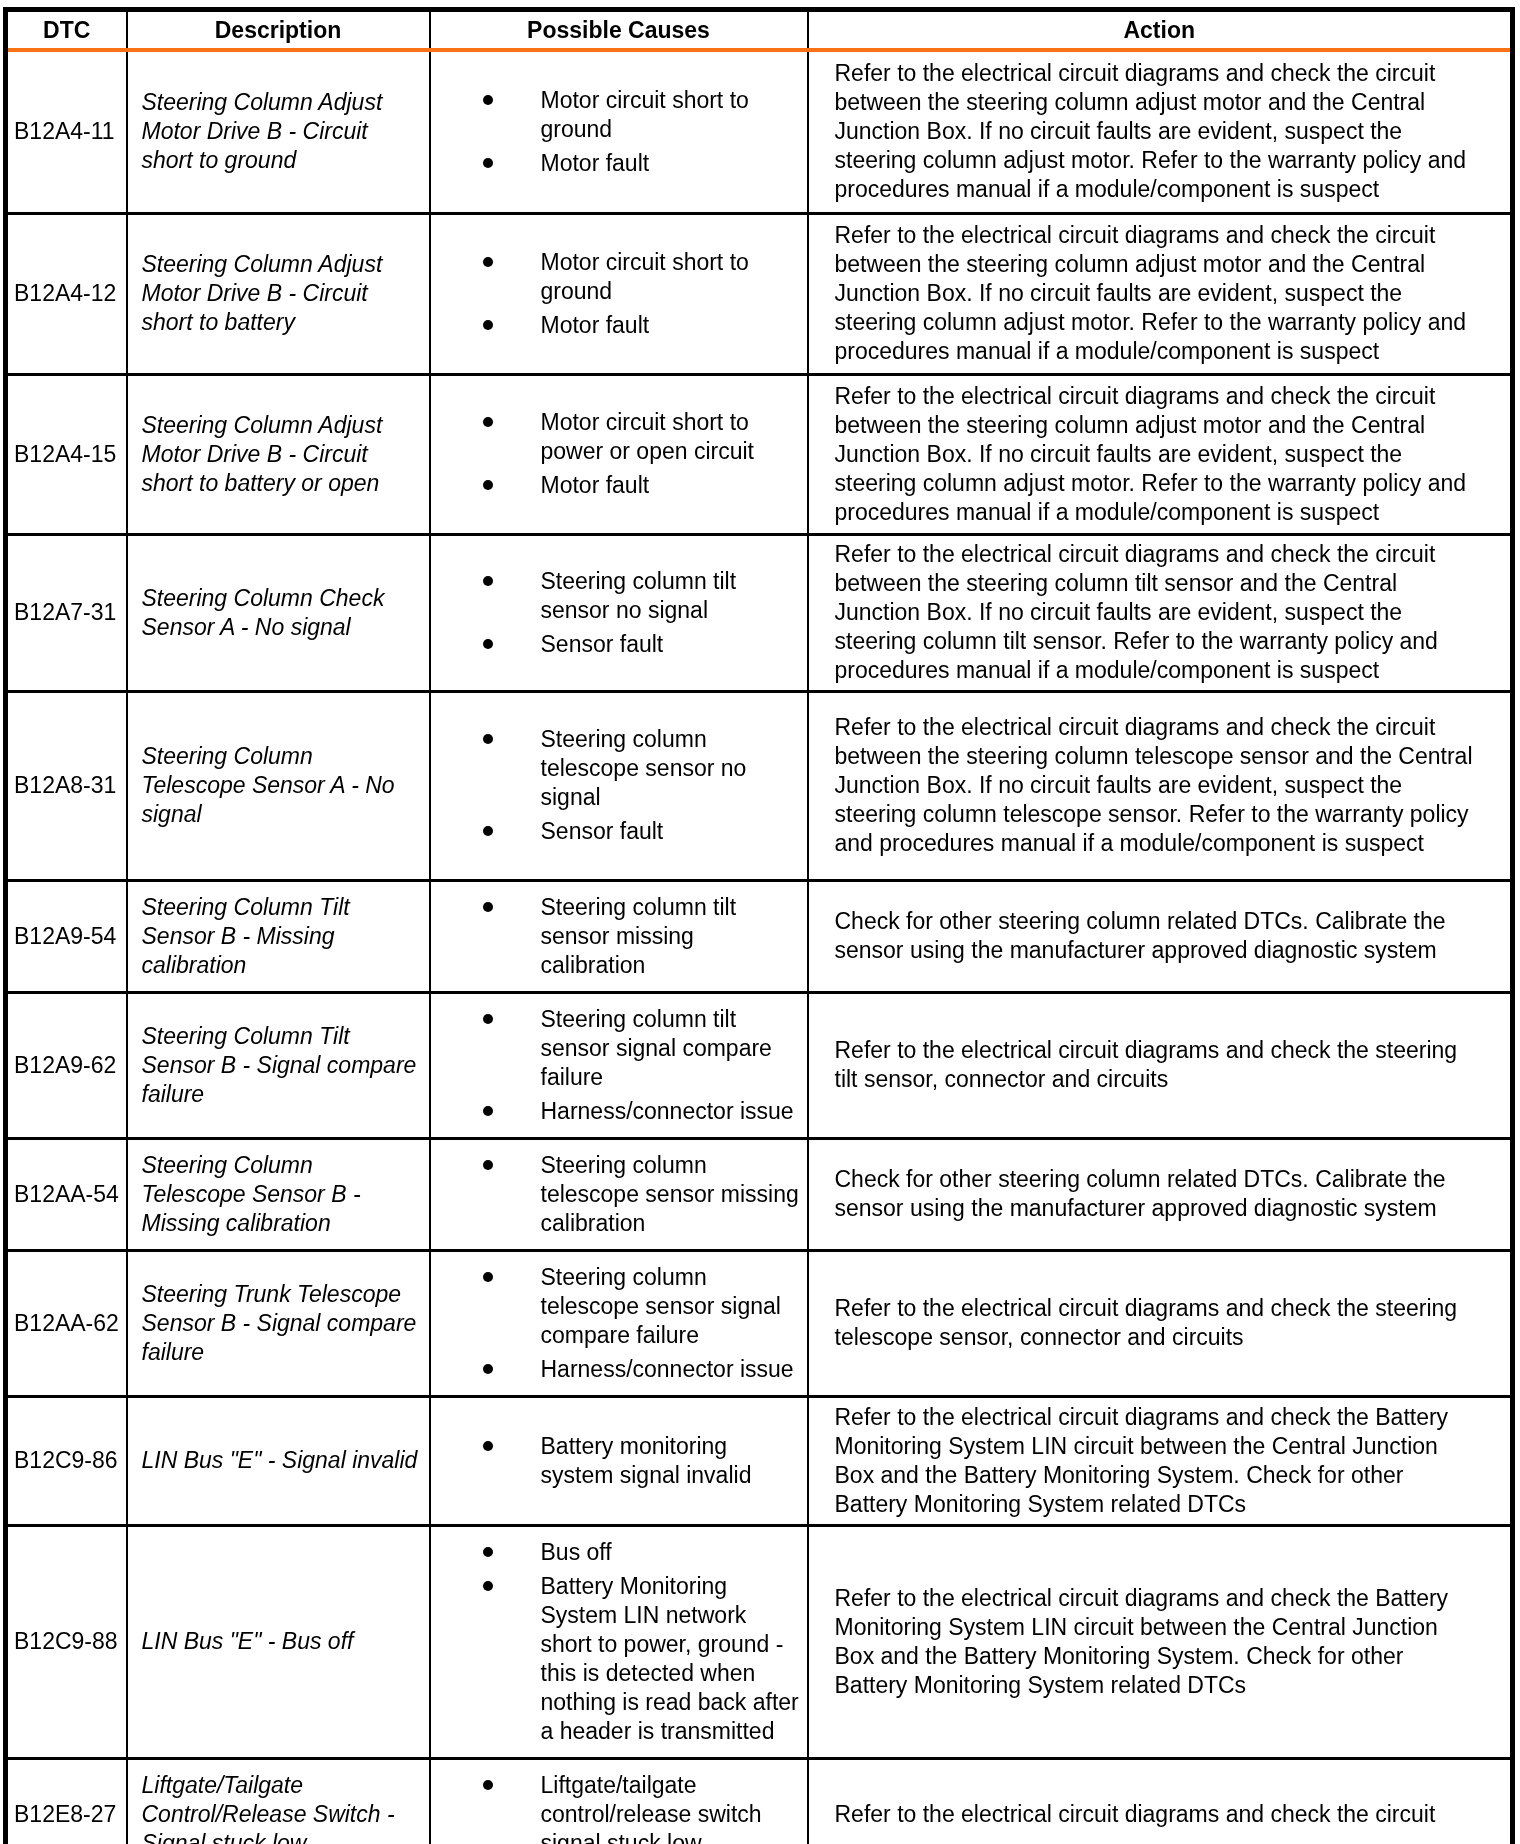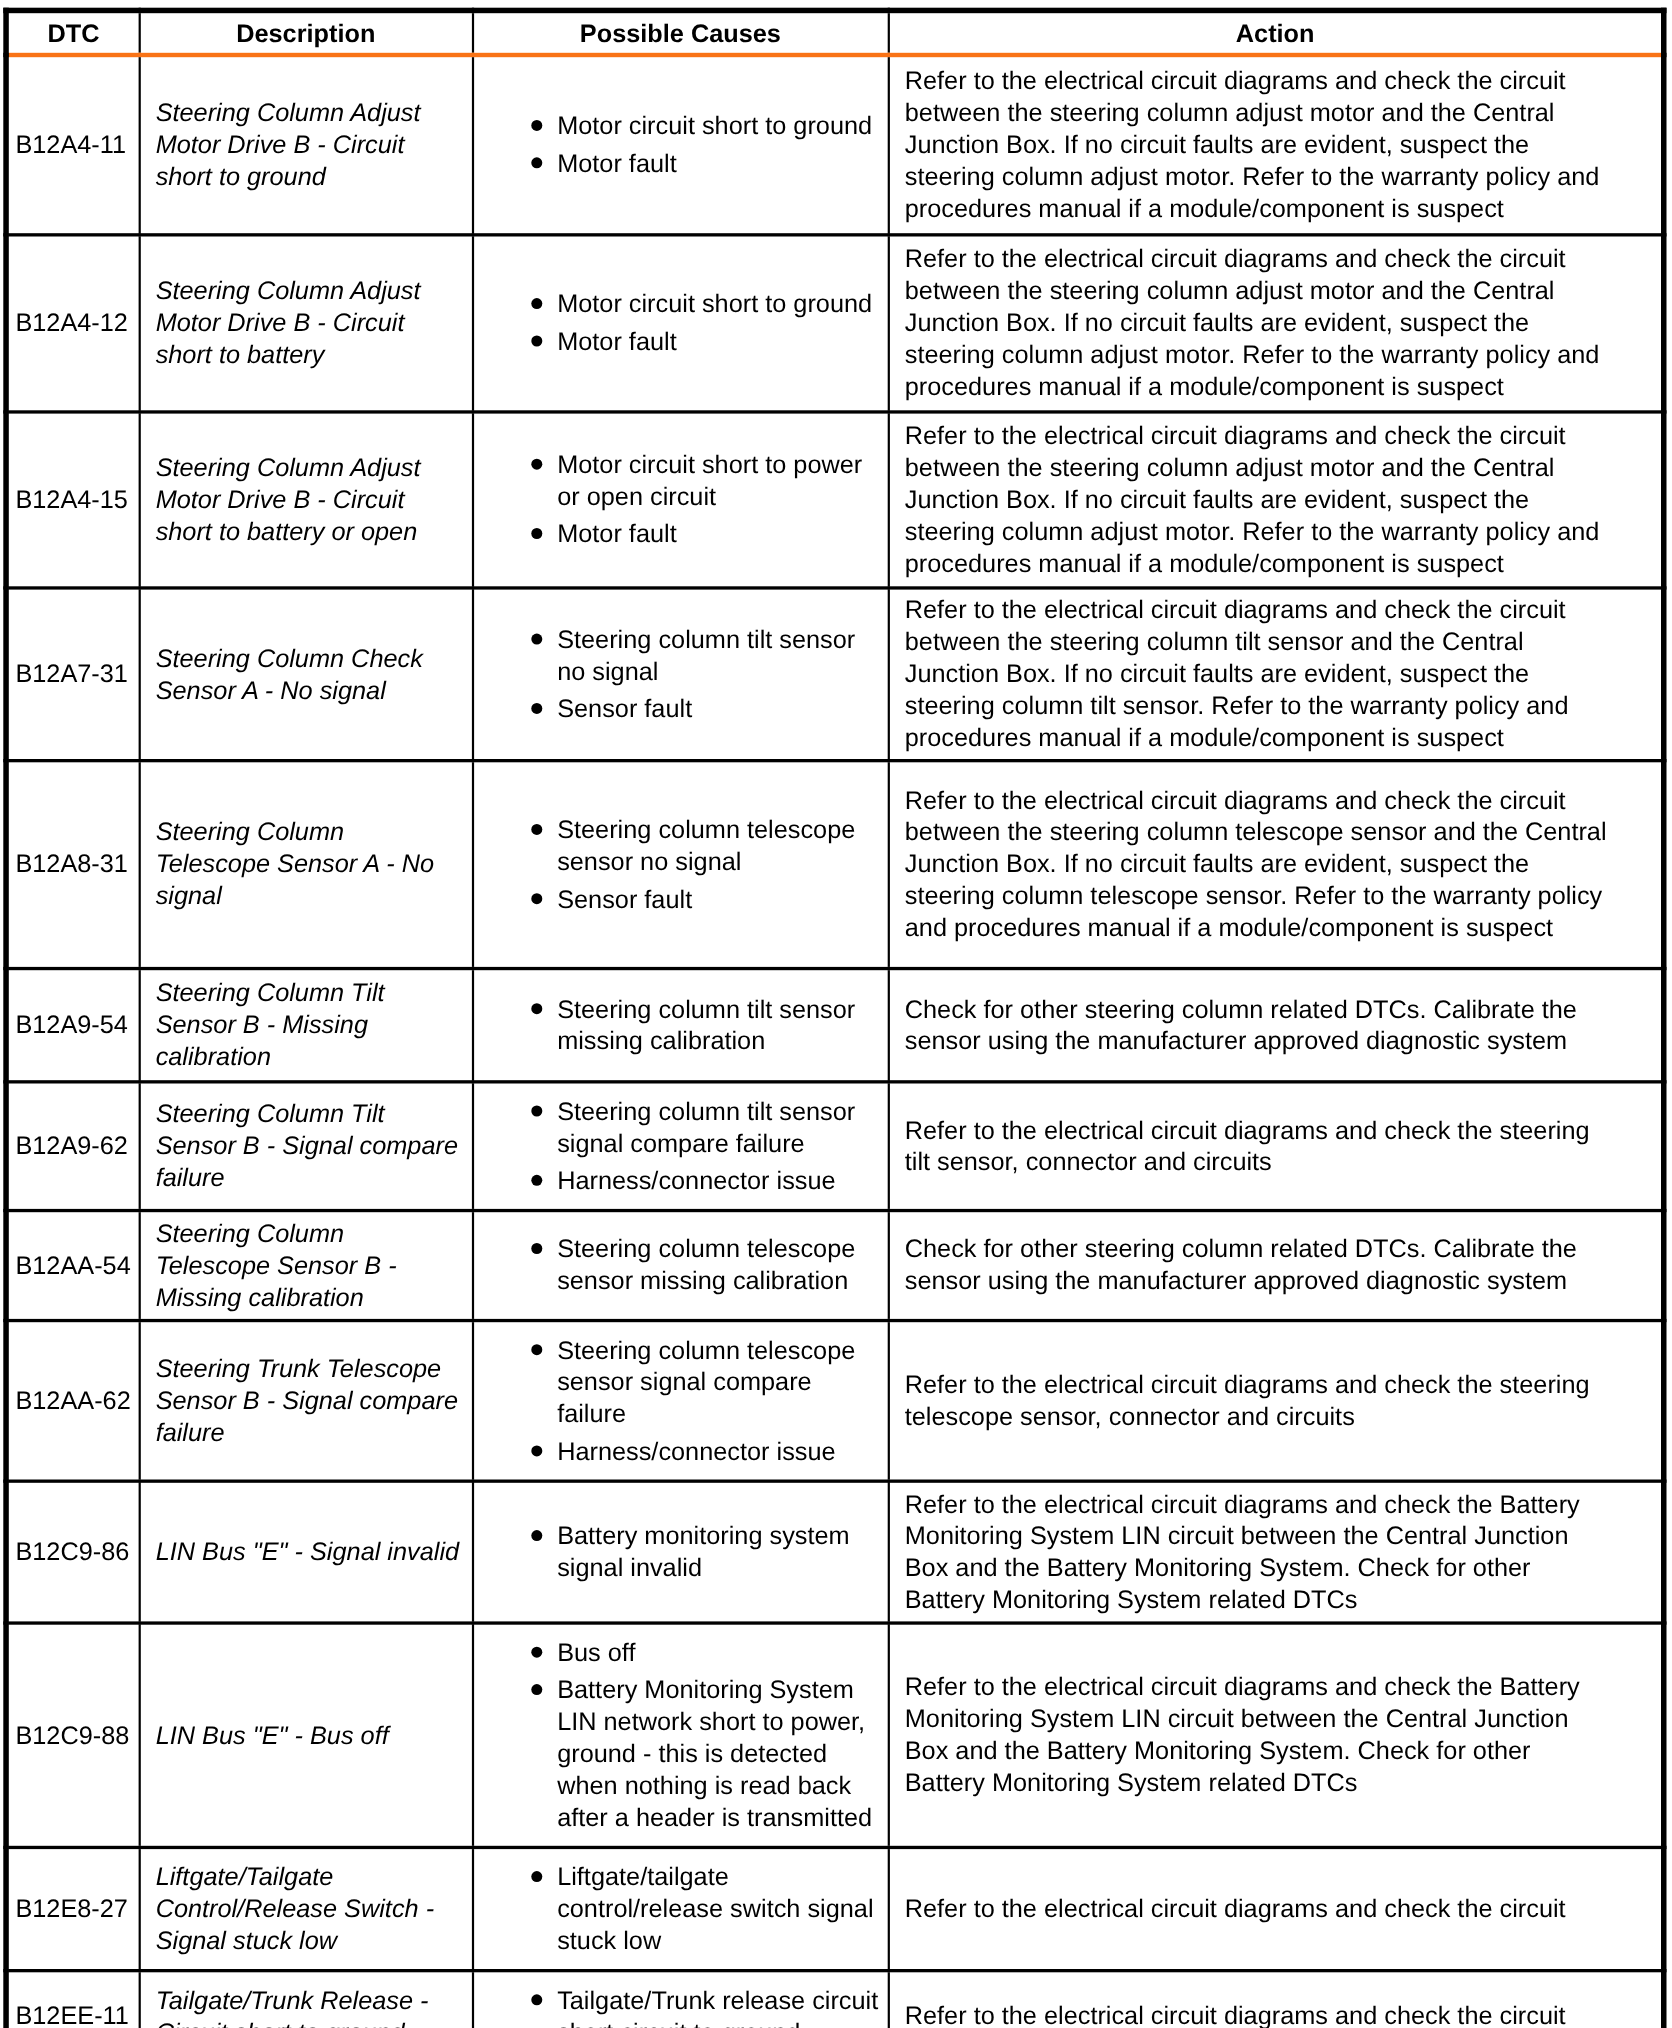--- a/index.html
+++ b/index.html
@@ -39,41 +39,42 @@
   }
   .dtc-table th {
     font-weight: bold;
     text-align: center;
     padding: 3px 4px;
     height: 30px;
   }
   td.col-dtc  { padding: 2px 2px 2px 6px; }
   td.col-desc { padding: 2px 8px 2px 14px; font-style: italic; }
   td.col-causes { padding: 6px 6px 6px 0; }
-  td.col-action { padding: 2px 8px 2px 14px; }
+  td.col-action { padding: 2px 8px 2px 26px; }
 
   .desc-text { display: block; max-width: 282px; }
   .action-text { display: block; max-width: 645px; }
 
   .cause-item {
     display: flex;
     align-items: flex-start;
     margin: 5px 0;
   }
   .bullet {
     flex: 0 0 auto;
     width: 10px;
     height: 10px;
     border-radius: 50%;
     background: #000000;
     margin: 9px 14px 0 52px;
   }
   .cause-text {
     flex: 1 1 auto;
     max-width: 302px;
+    margin-left: 34px;
   }
 
   
   tbody tr:nth-child(1)  { height: 163px; }
   tbody tr:nth-child(2)  { height: 161px; }
   tbody tr:nth-child(3)  { height: 160px; }
   tbody tr:nth-child(4)  { height: 157px; }
   tbody tr:nth-child(5)  { height: 189px; }
   tbody tr:nth-child(6)  { height: 103px; }
   tbody tr:nth-child(7)  { height: 102px; }

